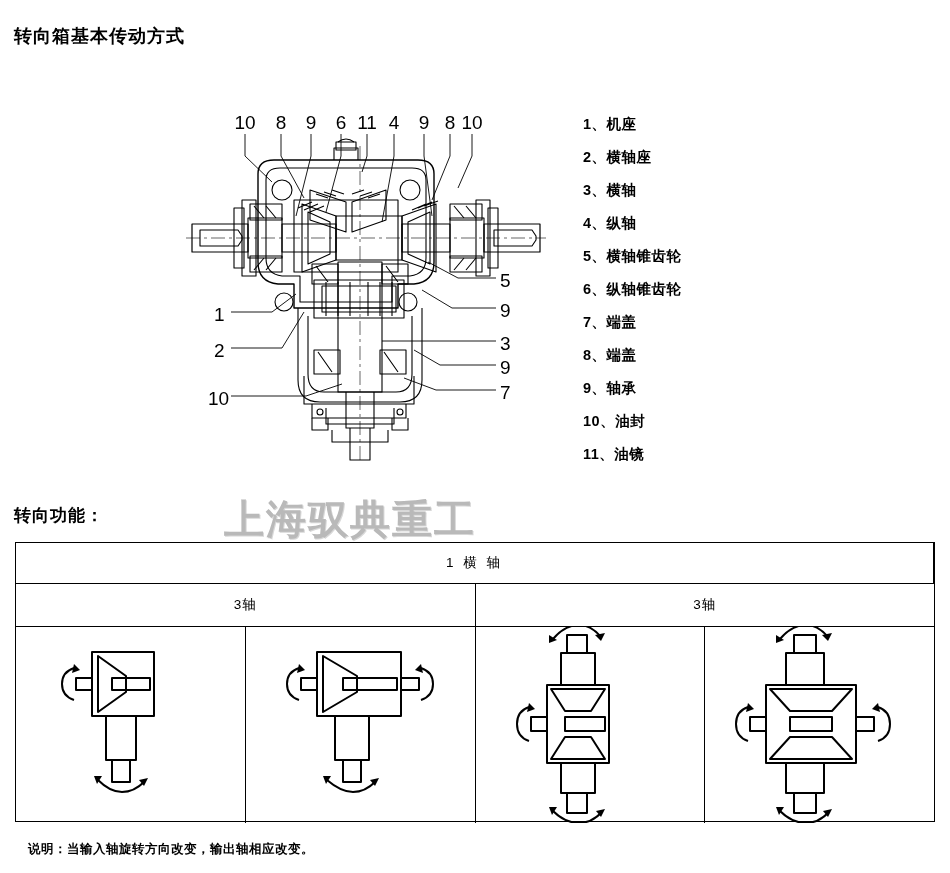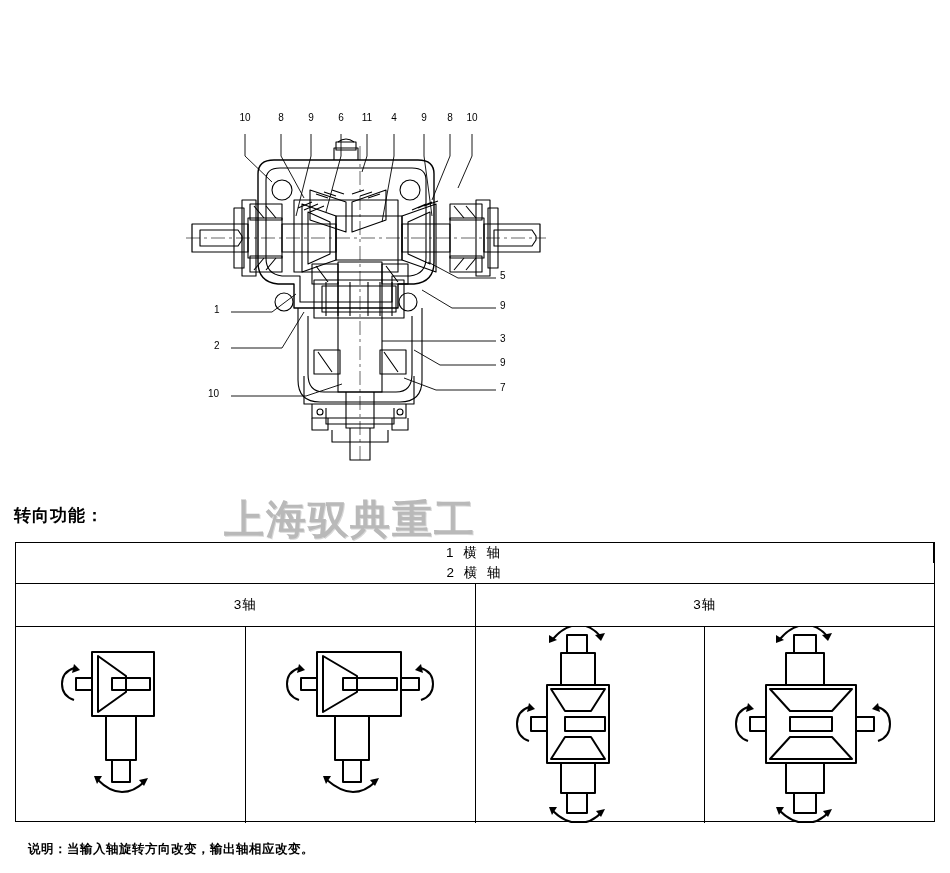--- a/index.html
+++ b/index.html
@@ -42,36 +42,36 @@
   .legend{position:absolute;left:583px;top:108px;}
   .legend-item{
     font-size:14.5px;font-weight:bold;
     height:33px;line-height:33px;
     white-space:nowrap;letter-spacing:.5px;
   }
 
   
   .drawing{position:absolute;left:186px;top:112px;width:360px;height:350px;}
   .callout{
-    position:absolute;font-size:10px;font-family:"Liberation Sans",sans-serif;
+    position:absolute;font-size:19px;font-family:"Liberation Sans",sans-serif;
     color:#000;
   }
   .callout.top{transform:translateX(-50%);}
 
   
   .func-table{
     position:absolute;left:15px;top:542px;
     width:920px;height:280px;
     border:1.6px solid #000;
     box-sizing:border-box;
     background:transparent;
     z-index:6;
   }
   .row-top{
-    display:flex;height:40px;border-bottom:1.4px solid #000;flex-direction:column;
+    display:flex;height:40px;border-bottom:1.4px solid #000;
   }
   .row-top > div{
     flex:1;display:flex;align-items:center;justify-content:center;
     font-size:13.5px;letter-spacing:3px;
   }
   .row-top > div:first-child{border-right:1.4px solid #000;}
   .row-sub{
     display:flex;height:42px;border-bottom:1.4px solid #000;
   }
   .row-sub > div{
@@ -84,20 +84,21 @@
     flex:1;position:relative;display:flex;align-items:center;justify-content:center;
   }
   .row-body > div + div{border-left:1.4px solid #000;}
   .cell-svg{display:block;}
 </style>
 </head>
 <body>
 
 <div class="page">
 
+  <div class="title">转向箱基本传动方式</div>
 
   <div class="drawing">
     <svg width="360" height="350" viewBox="0 0 360 350">
       <g fill="none" stroke="#000" stroke-width="1.1" stroke-linejoin="round">
 
         <g stroke-width="0.9">
           <path d="M59,22 L59,44 L86,70"></path>
           <path d="M95,22 L95,44 L118,86"></path>
           <path d="M125,22 L125,44 L110,104"></path>
           <path d="M155,22 L155,44 L140,100"></path>
@@ -244,30 +245,42 @@
     <div class="callout" style="left:22px;top:276px;">10</div>
 
     
     <div class="callout" style="left:314px;top:158px;">5</div>
     <div class="callout" style="left:314px;top:188px;">9</div>
     <div class="callout" style="left:314px;top:221px;">3</div>
     <div class="callout" style="left:314px;top:245px;">9</div>
     <div class="callout" style="left:314px;top:270px;">7</div>
   </div>
 
+  <div class="legend">
+    <div class="legend-item">1、机座</div>
+    <div class="legend-item">2、横轴座</div>
+    <div class="legend-item">3、横轴</div>
+    <div class="legend-item">4、纵轴</div>
+    <div class="legend-item">5、横轴锥齿轮</div>
+    <div class="legend-item">6、纵轴锥齿轮</div>
+    <div class="legend-item">7、端盖</div>
+    <div class="legend-item">8、端盖</div>
+    <div class="legend-item">9、轴承</div>
+    <div class="legend-item">10、油封</div>
+    <div class="legend-item">11、油镜</div>
+  </div>
 
   <div class="section-title">转向功能：</div>
 
   <div class="watermark">上海驭典重工</div>
 
   <div class="func-table">
 
     <div class="row-top">
       <div>1 横 轴</div>
-      <div>2 横 轴</div>
     </div>
 
     <div class="row-sub">
       <div>3轴</div>
       <div>3轴</div>
     </div>
 
     <div class="row-body">
 
       <div>

